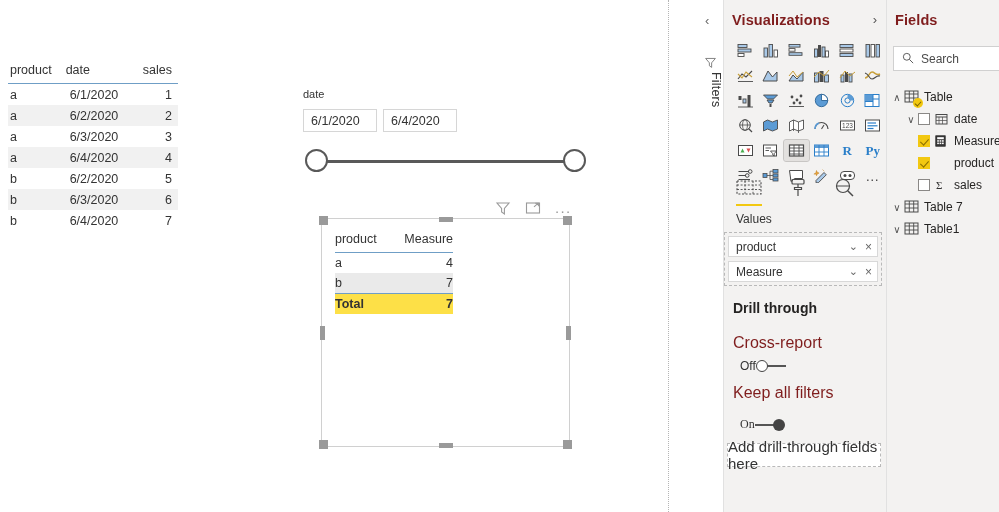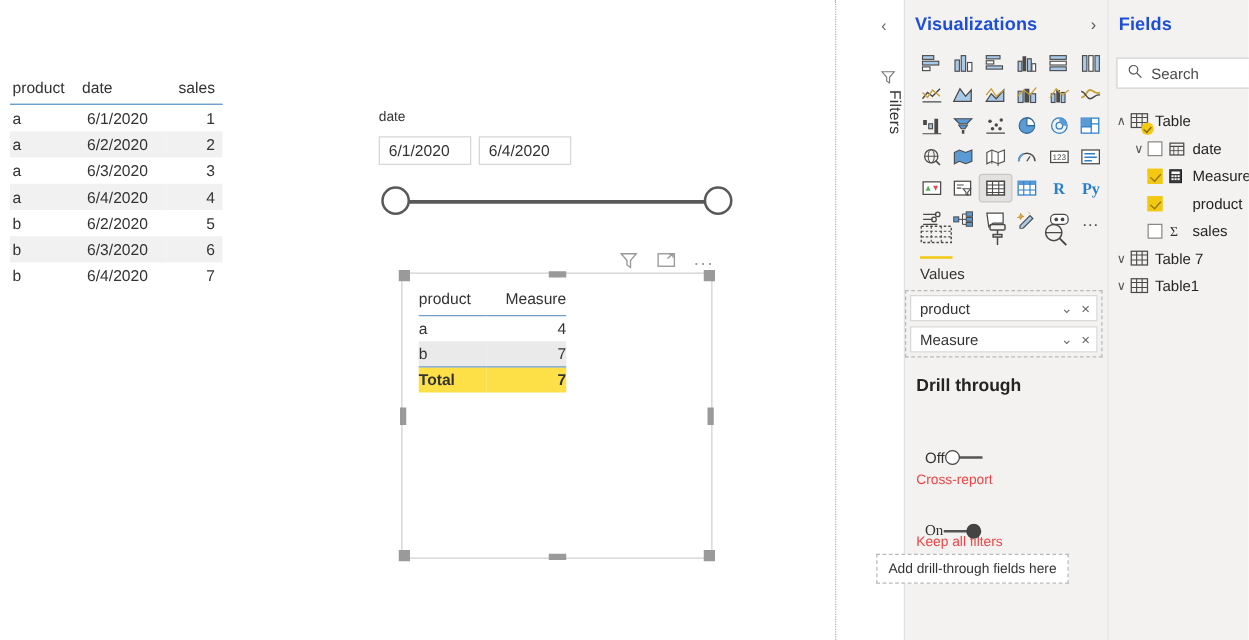--- a/index.html
+++ b/index.html
@@ -106,21 +106,21 @@
     writing-mode: vertical-rl; font-size: 12.5px; color: #333;
     text-align: left; letter-spacing: .2px;
   }
 
   
   #viz-pane {
     position: absolute; left: 724px; top: 0; width: 163px; height: 512px;
     background: #f3f2f1; border-right: 1px solid #e1e1e1;
   }
   .pane-title {
-    font-size: 14.5px; color: #1d4ed8; padding: 12px 0 0 8px; font-weight: 600;
+    font-size: 14.5px; color: #7f1d1d; padding: 12px 0 0 8px; font-weight: 600;
     letter-spacing: .1px;
   }
   #viz-pane .pane-head { position: relative; }
   #viz-pane .expand-chev {
     position: absolute; right: 9px; top: 12px; color: #555; font-size: 13px; cursor: pointer;
   }
   #viz-grid {
     position: absolute; left: 9px; top: 40px; width: 148px;
     display: grid; grid-template-columns: repeat(6, 24.5px);
     grid-auto-rows: 21px; column-gap: 1px; row-gap: 4px;
@@ -150,36 +150,36 @@
   .field-pill {
     height: 21px; background: #ffffff; border: 1px solid #d8d8d8; margin-bottom: 4px;
     display: flex; align-items: center; padding: 0 5px 0 7px; font-size: 12px; color: #333;
   }
   .field-pill:last-child { margin-bottom: 0; }
   .field-pill .nm { flex: 1; }
   .field-pill .chev { color: #666; font-size: 11px; margin-right: 7px; cursor: pointer; }
   .field-pill .xx { color: #666; font-size: 12px; cursor: pointer; }
 
   #drill-title { position: absolute; left: 733px; top: 300px; font-size: 14px; font-weight: 600; color: #252423; }
-  .dl-lab { position: absolute; font-size: 11px; color: #ef4444; margin-top: 44px; }
+  .dl-lab { position: absolute; font-size: 16px; color: #7f1d1d; }
   .toggle-row { position: absolute; display: flex; align-items: center; gap: 0; }
   .toggle-row .tg-txt { font-size: 12px; color: #333; }
   .tg { position: relative; width: 30px; height: 12px; }
   .tg .bar { position: absolute; top: 5px; height: 2px; background: #555; }
   .tg.off .bar { left: 10px; right: 0; }
   .tg.on  .bar { left: 0; right: 11px; }
   .tg .dot { position: absolute; top: 0; width: 12px; height: 12px; border-radius: 50%; }
   .tg.off .dot { left: 0; background: #fff; border: 1.5px solid #444; }
   .tg.on  .dot { right: 0; background: #444; }
 
   #drill-drop {
-    position: absolute; left: 701px; top: 443px; width: 154px; height: 24px;
+    position: absolute; left: 727px; top: 443px; width: 154px; height: 24px;
     border: 1px dashed #b9b9b9; background: #fff;
     display: flex; align-items: center; justify-content: center;
-    font-size: 11px; color: #333;
+    font-size: 15px; color: #333;
   }
 
   
   #fields-pane {
     position: absolute; left: 887px; top: 0; width: 112px; height: 512px;
     background: #f3f2f1;
   }
   #search-box {
     position: absolute; left: 893px; top: 46px; width: 112px; height: 25px;
     background: #ffffff; border: 1px solid #d0d0d0;

